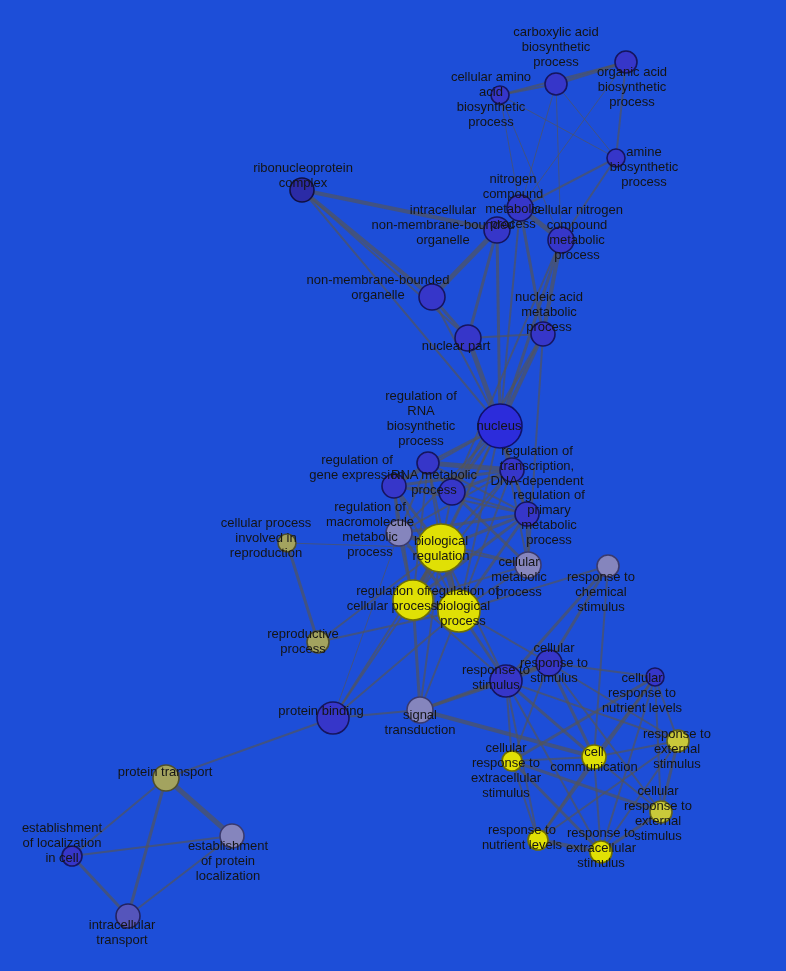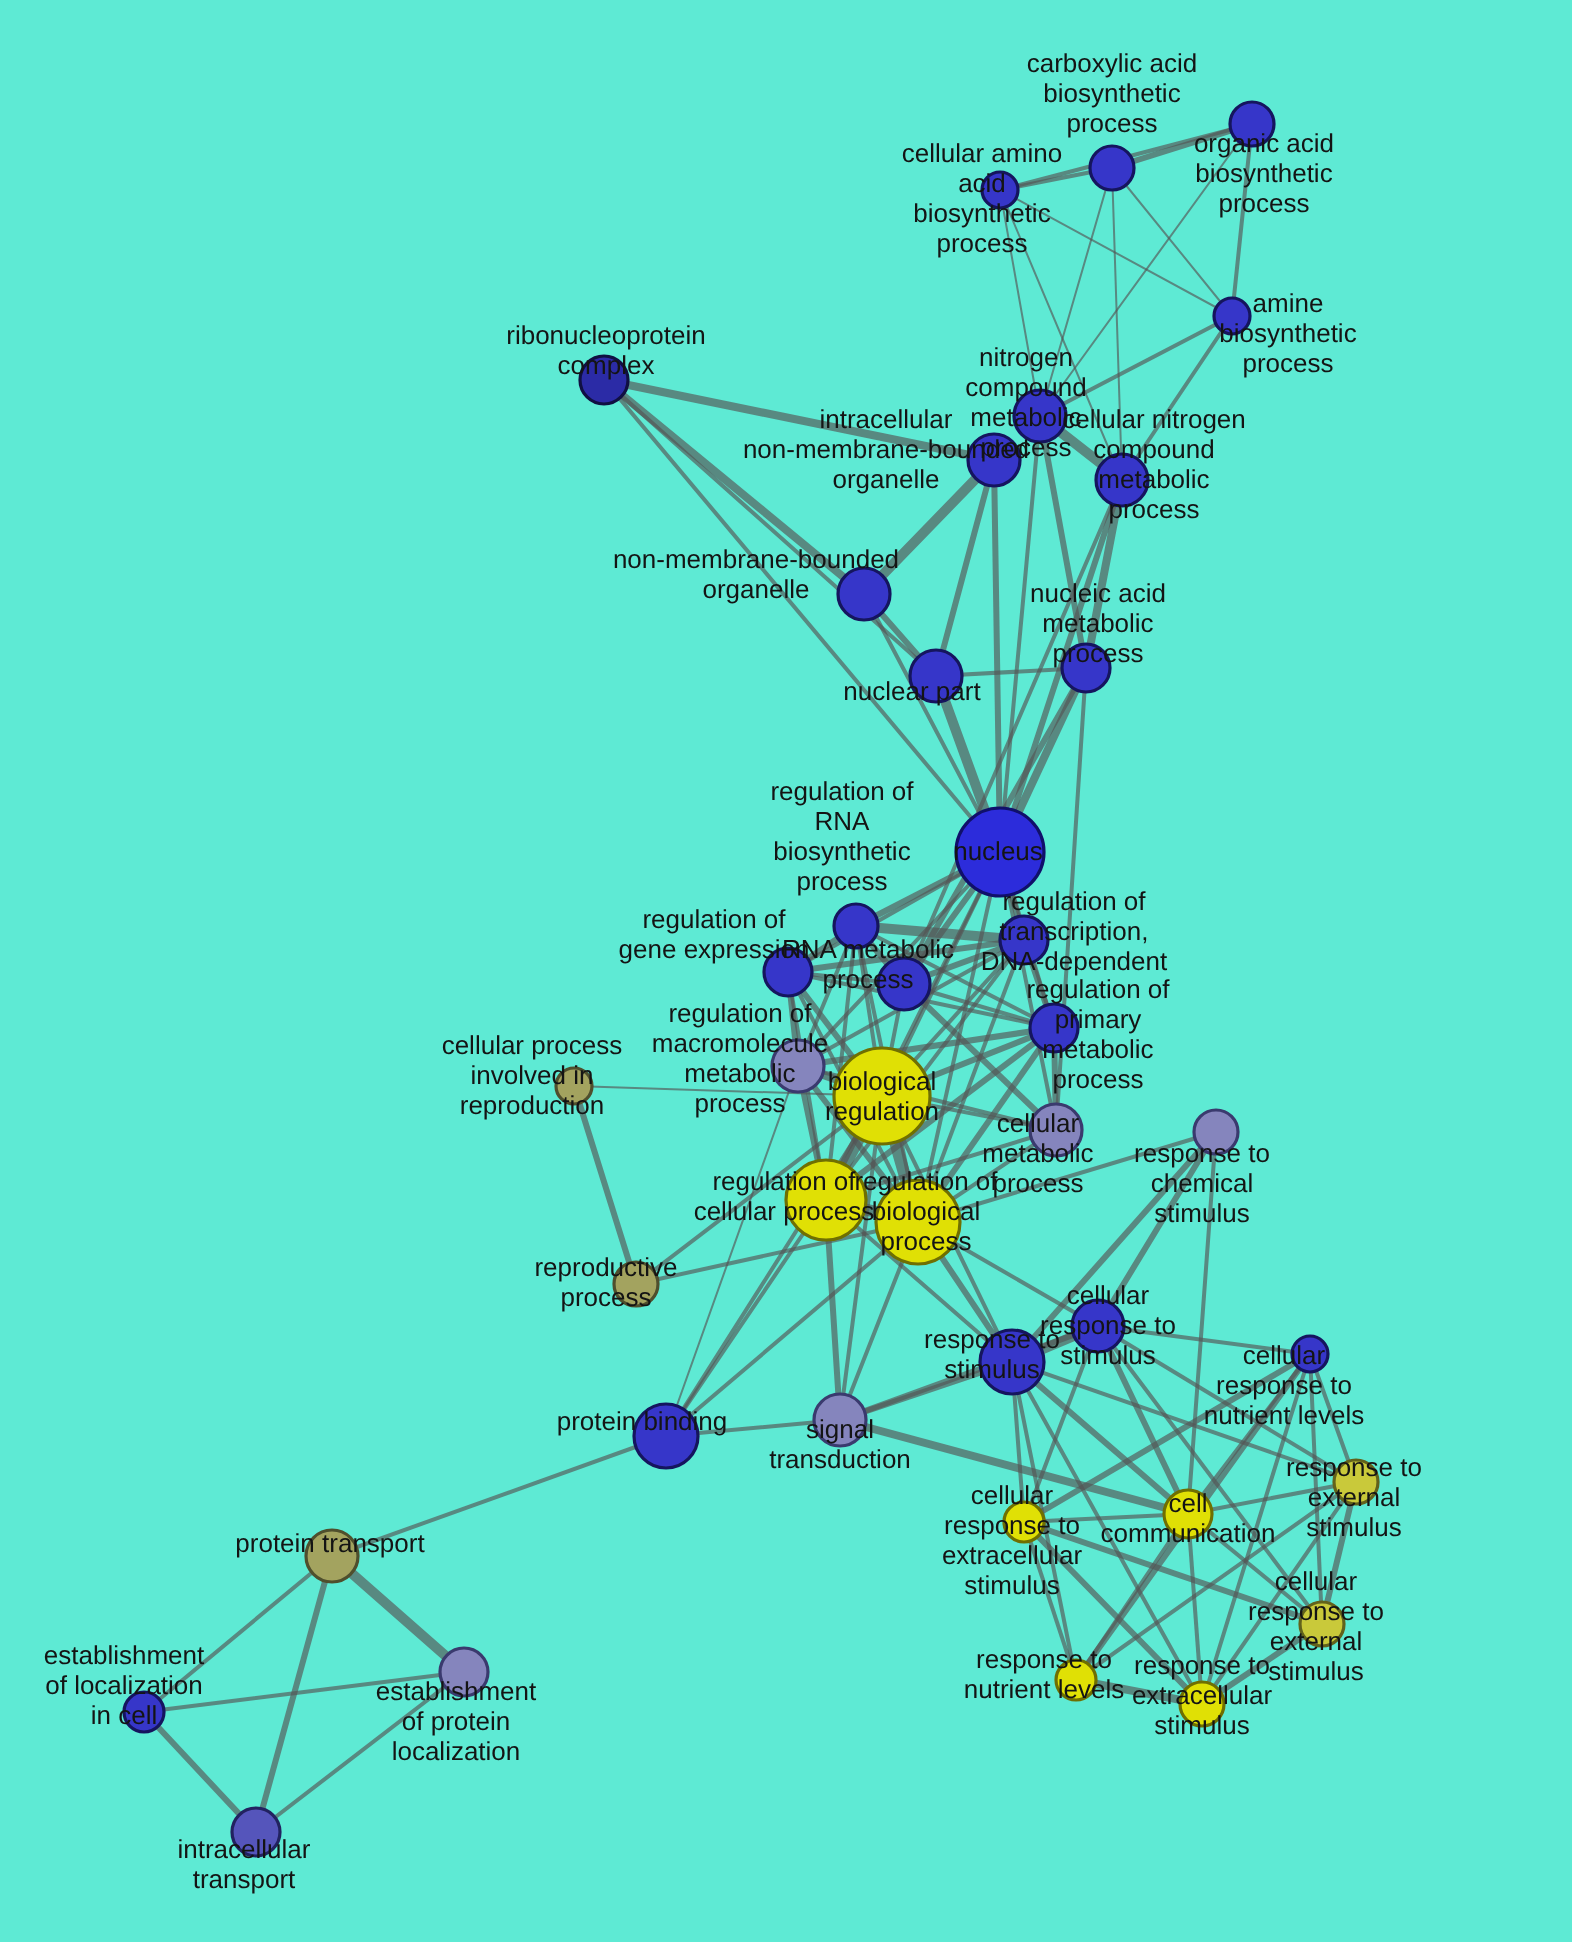--- a/index.html
+++ b/index.html
@@ -1,18 +1,18 @@
 <!DOCTYPE html>
 <html><head>
 <meta charset="utf-8">
 <title>Network</title>
 <style>
   html,body{margin:0;padding:0;background:#ffffff;}
   body{width:786px;height:971px;overflow:hidden;font-family:"Liberation Sans",sans-serif;}
-  .canvas-wrap{width:786px;height:971px;background:#5eead4;position:relative;}
+  .canvas-wrap{width:786px;height:971px;background:#1d4ed8;position:relative;}
   svg{display:block;}
   .node-label{font-family:"Liberation Sans",sans-serif;font-size:13px;fill:#141414;text-anchor:middle;}
   circle.node{cursor:pointer;}
 </style>
 </head>
 <body>
 
 <div class="canvas-wrap">
   <svg width="786" height="971" viewBox="0 0 786 971" xmlns="http://www.w3.org/2000/svg">
     <g>

